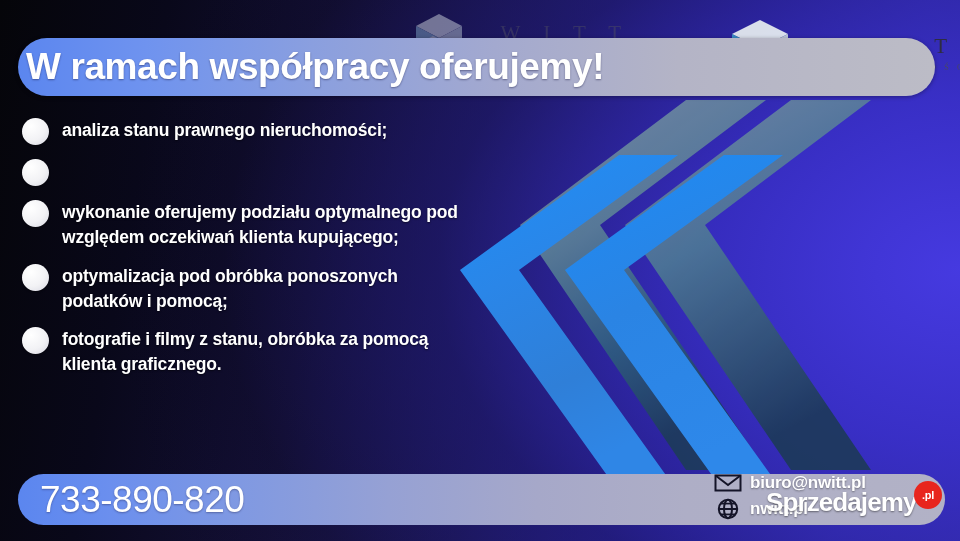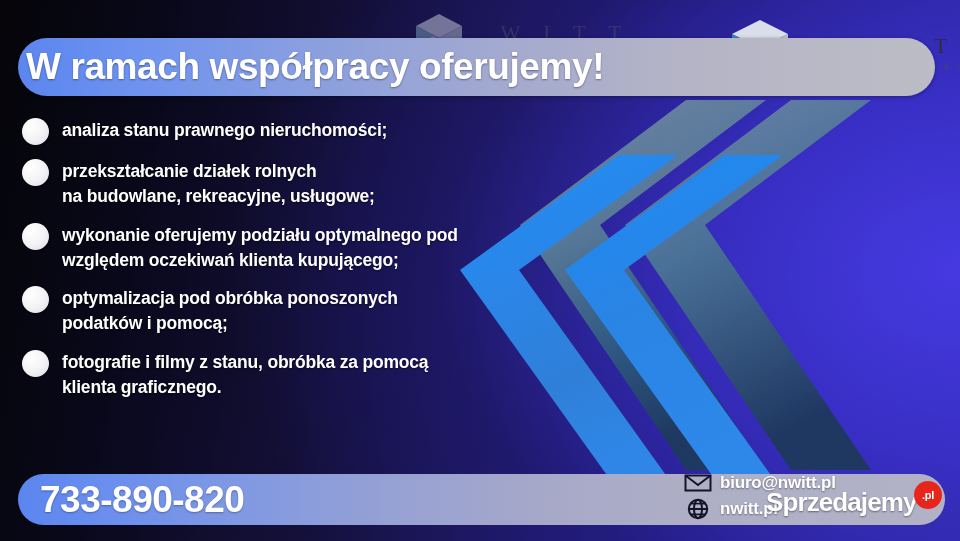--- a/index.html
+++ b/index.html
@@ -70,27 +70,27 @@
   .bullet-text span { display:block; }
 
   
   #bottom-band {
     position:absolute; left:18px; top:474px; width:927px; height:51px;
     border-radius:26px;
     background:linear-gradient(90deg, #5b86ef 0%, #6b8fee 10%, #8099e2 24%, #96a1d4 40%, #a6a8c9 56%, #aeaec6 72%, #b2b2c6 100%);
   }
   #phone-text {
     position:absolute; left:40px; top:475px; height:49px; line-height:49px;
-    font-size:37px; font-weight:700; color:#ffffff; letter-spacing:-0.5px;
+    font-size:37px; font-weight:400; color:#ffffff; letter-spacing:-0.5px;
     text-shadow:0 1px 2px rgba(30,30,70,0.4);
     text-align:center;
   }
 
   #contact-block {
-    position:absolute; left:684px; top:470px; width:230px; height:56px;
+    position:absolute; left:714px; top:470px; width:230px; height:56px;
   }
   .contact-row { display:flex; align-items:center; height:26px; }
   .contact-ico { flex:0 0 auto; width:28px; height:22px; margin-right:8px; }
   .contact-val {
     color:#ffffff; font-size:17px; font-weight:700; letter-spacing:-0.2px;
     text-shadow:0 1px 2px rgba(0,0,0,0.4);
     white-space:nowrap;
   }
 
   
@@ -189,24 +189,20 @@
 
   <div id="bullets">
     <div class="bullet-row">
       <div class="bullet-dot"></div>
       <div class="bullet-text">
         <span>analiza stanu prawnego nieruchomości;</span>
       </div>
     </div>
     <div class="bullet-row">
       <div class="bullet-dot"></div>
-      <div class="bullet-text">
-        <span>przekształcanie działek rolnych</span>
-        <span>na budowlane, rekreacyjne, usługowe;</span>
-      </div>
     </div>
     <div class="bullet-row">
       <div class="bullet-dot"></div>
       <div class="bullet-text">
         <span>wykonanie oferujemy podziału optymalnego pod</span>
         <span>względem oczekiwań klienta kupującego;</span>
       </div>
     </div>
     <div class="bullet-row">
       <div class="bullet-dot"></div>

